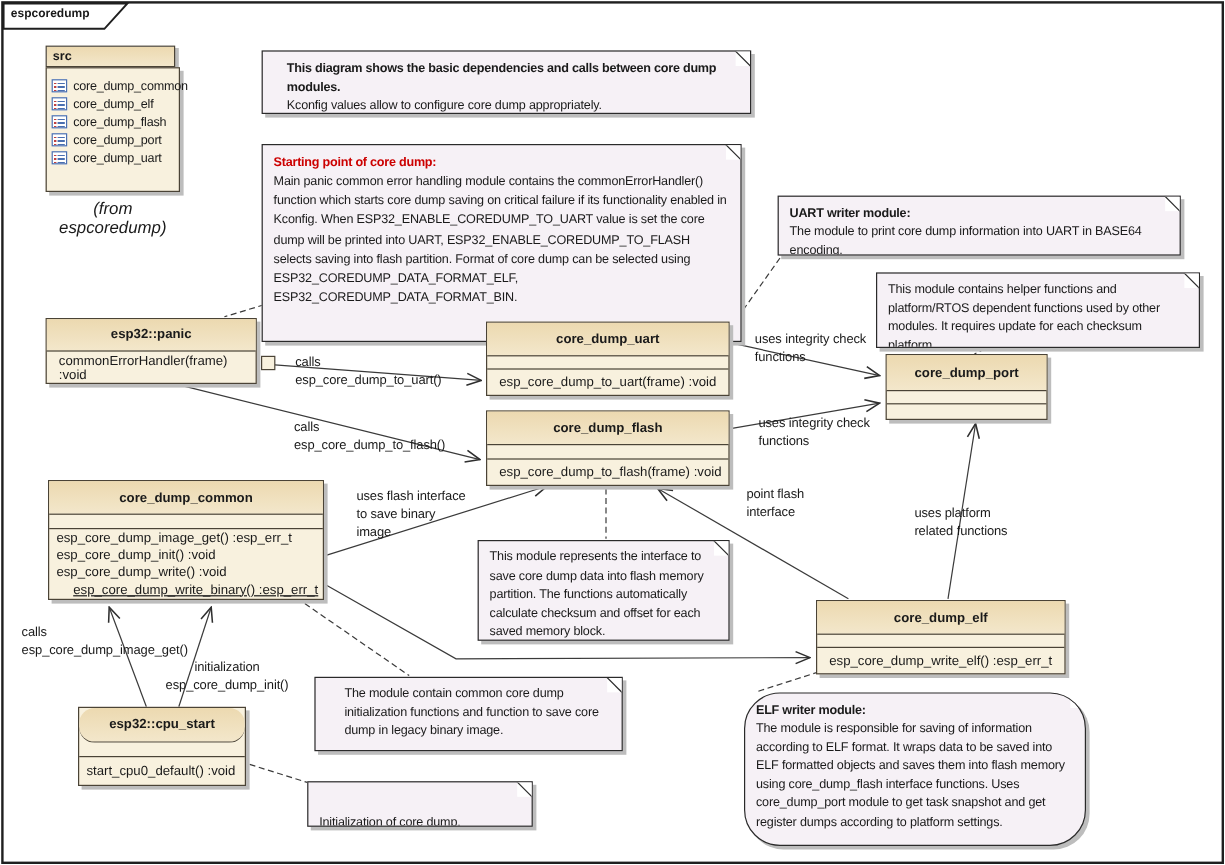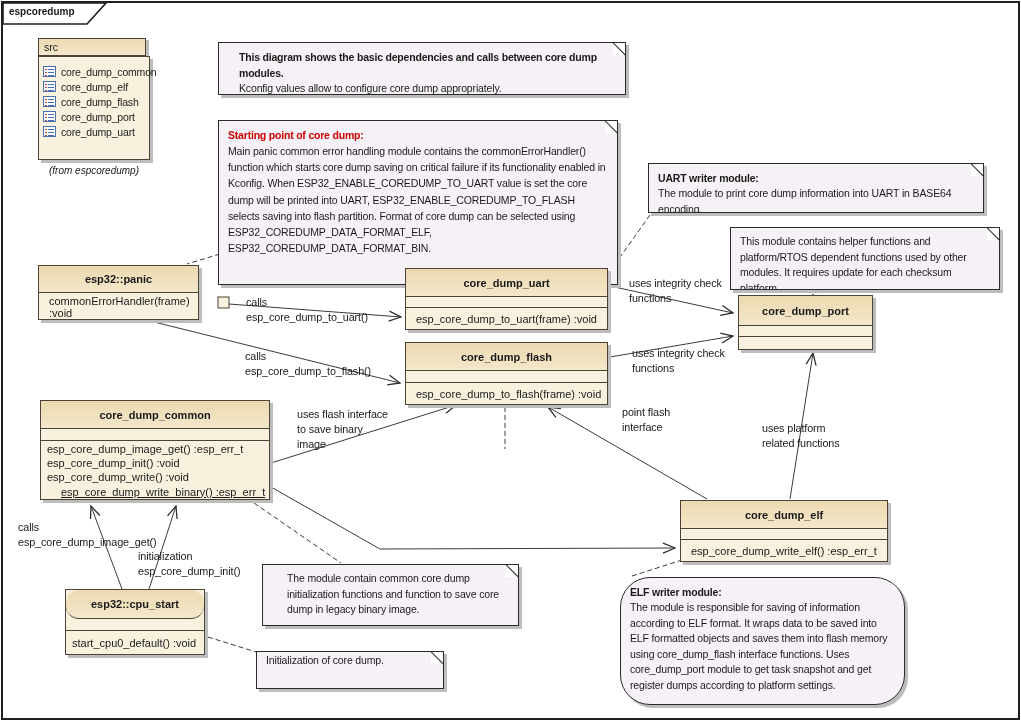--- a/index.html
+++ b/index.html
@@ -27,31 +27,31 @@
   .note-body  { font-size:10.5px; letter-spacing:-0.15px; line-height:15.5px; }
   .red .note-title { color:#cc0000; }
   .red .note-body { line-height:16.2px; }
   .ear { position:absolute; top:-1px; right:-1px; width:13px; height:13px; background:#ffffff; }
   .ear::after { content:""; position:absolute; top:0; left:0; width:18.4px; height:1px; background:#2a2a2a;
                 transform-origin:0 0; transform:rotate(45deg); }
 
   
   #package-tab { position:absolute; left:38px; top:38px; width:108px; height:18px;
                  border:1px solid #4a4336; background:linear-gradient(to bottom,#ecd9b0,#f3e7cb);
-                 font-size:10.5px; font-weight:normal; padding:2px 5px; box-shadow:3px 2px 0 #bdbdbd; }
+                 font-size:10.5px; font-weight:bold; padding:2px 5px; box-shadow:3px 2px 0 #bdbdbd; }
   #package-body { position:absolute; left:38px; top:56px; width:112px; height:104px;
                   border:1px solid #4a4336; background:#f8f1de; box-shadow:3px 3px 0 #bdbdbd; padding:7px 4px 0 4px; }
   .pkg-item { display:flex; align-items:center; gap:5px; height:15px; font-size:10.5px; letter-spacing:-0.2px; }
   .file-icon { position:relative; width:13px; height:11px; border:1px solid #4a6fb0; background:#fff; flex:0 0 auto; }
   .file-icon::before { content:""; position:absolute; left:4px; right:1px; top:2px; height:7px;
         background:repeating-linear-gradient(to bottom,#4a6fb0 0 1px, transparent 1px 3px); }
   .file-icon::after { content:""; position:absolute; left:1px; top:2px; width:2px; height:7px;
         background:repeating-linear-gradient(to bottom,#c04040 0 1px, transparent 1px 3px); }
   #package-from { position:absolute; left:36px; top:165px; width:116px; text-align:center;
-                  font-size:10px; font-style:italic; }
+                  font-size:14px; font-style:italic; }
 
   
   .edge-label { position:absolute; font-size:10.8px; line-height:15px; white-space:pre-line; letter-spacing:-0.1px; }
 </style>
 </head>
 <body>
 
 <div id="canvas">
 
   <svg id="connectors" width="1021" height="721">
@@ -137,38 +137,42 @@
     <div class="ear"></div>
     <div class="note-title">UART writer module:</div>
     <div class="note-body">The module to print core dump information into UART in BASE64 encoding.</div>
   </div>
 
   <div class="note" style="left:730px; top:227px; width:270px; height:63px;">
     <div class="ear"></div>
     <div class="note-body">This module contains helper functions and platform/RTOS dependent functions used by other modules.  It requires update for each checksum platform.</div>
   </div>
 
+  <div class="note" style="left:398px; top:450px; width:210px; height:84px;">
+    <div class="ear"></div>
+    <div class="note-body">This module represents the interface to save core dump data into flash memory partition. The functions automatically calculate checksum and offset for each saved memory block.</div>
+  </div>
 
   <div class="note" style="left:262px; top:564px; width:257px; height:62px;padding-left:24px;">
     <div class="ear"></div>
     <div class="note-body">The module contain common core dump initialization functions and function to save core dump in legacy binary image.</div>
   </div>
 
-  <div class="note" style="left:256px; top:651px; width:188px; height:38px; padding-top:1px;">
+  <div class="note" style="left:256px; top:651px; width:188px; height:38px; padding-top:26px;">
     <div class="ear"></div>
     <div class="note-body">Initialization of core dump.</div>
   </div>
 
   <div class="note" style="left:620px; top:577px; width:285px; height:128px;border-radius:30px;">
     <div class="ear"></div>
     <div class="note-title">ELF writer module:</div>
     <div class="note-body">The module is responsible for saving of information according to ELF format. It wraps data to be saved into ELF formatted objects and saves them into flash memory using core_dump_flash interface functions. Uses core_dump_port module to get task snapshot and get register dumps according to platform settings.</div>
   </div>
 
-  <div class="cls" style="left:38px; top:265px; width:161px; height:55px;">
+  <div class="cls" style="left:38px; top:265px; width:176px; height:55px;">
     <div class="hdr" style="height:27px;">esp32::panic</div>
     <div class="m" style="height:27px;">commonErrorHandler(frame)  :void</div>
   </div>
 
   <div class="cls" style="left:405px; top:268px; width:203px; height:62px;">
     <div class="hdr" style="height:28px;">core_dump_uart</div>
     <div class="empty" style="height:11px;"></div>
     <div class="m" style="height:21px;">esp_core_dump_to_uart(frame)  :void</div>
   </div>
 
@@ -215,16 +219,16 @@
 functions</div>
   <div class="edge-label" style="left:297px; top:407px;">uses flash interface
 to save binary
 image</div>
   <div class="edge-label" style="left:622px; top:405px;">point flash
 interface</div>
   <div class="edge-label" style="left:762px; top:421px;">uses platform
 related functions</div>
   <div class="edge-label" style="left:18px; top:520px;">calls
 esp_core_dump_image_get()</div>
-  <div class="edge-label" style="left:138px; top:549px;">initialization
+  <div class="edge-label" style="left:138px; top:549px;text-align:center;">initialization
 esp_core_dump_init()</div>
 
 </div>
 
 </body></html>

